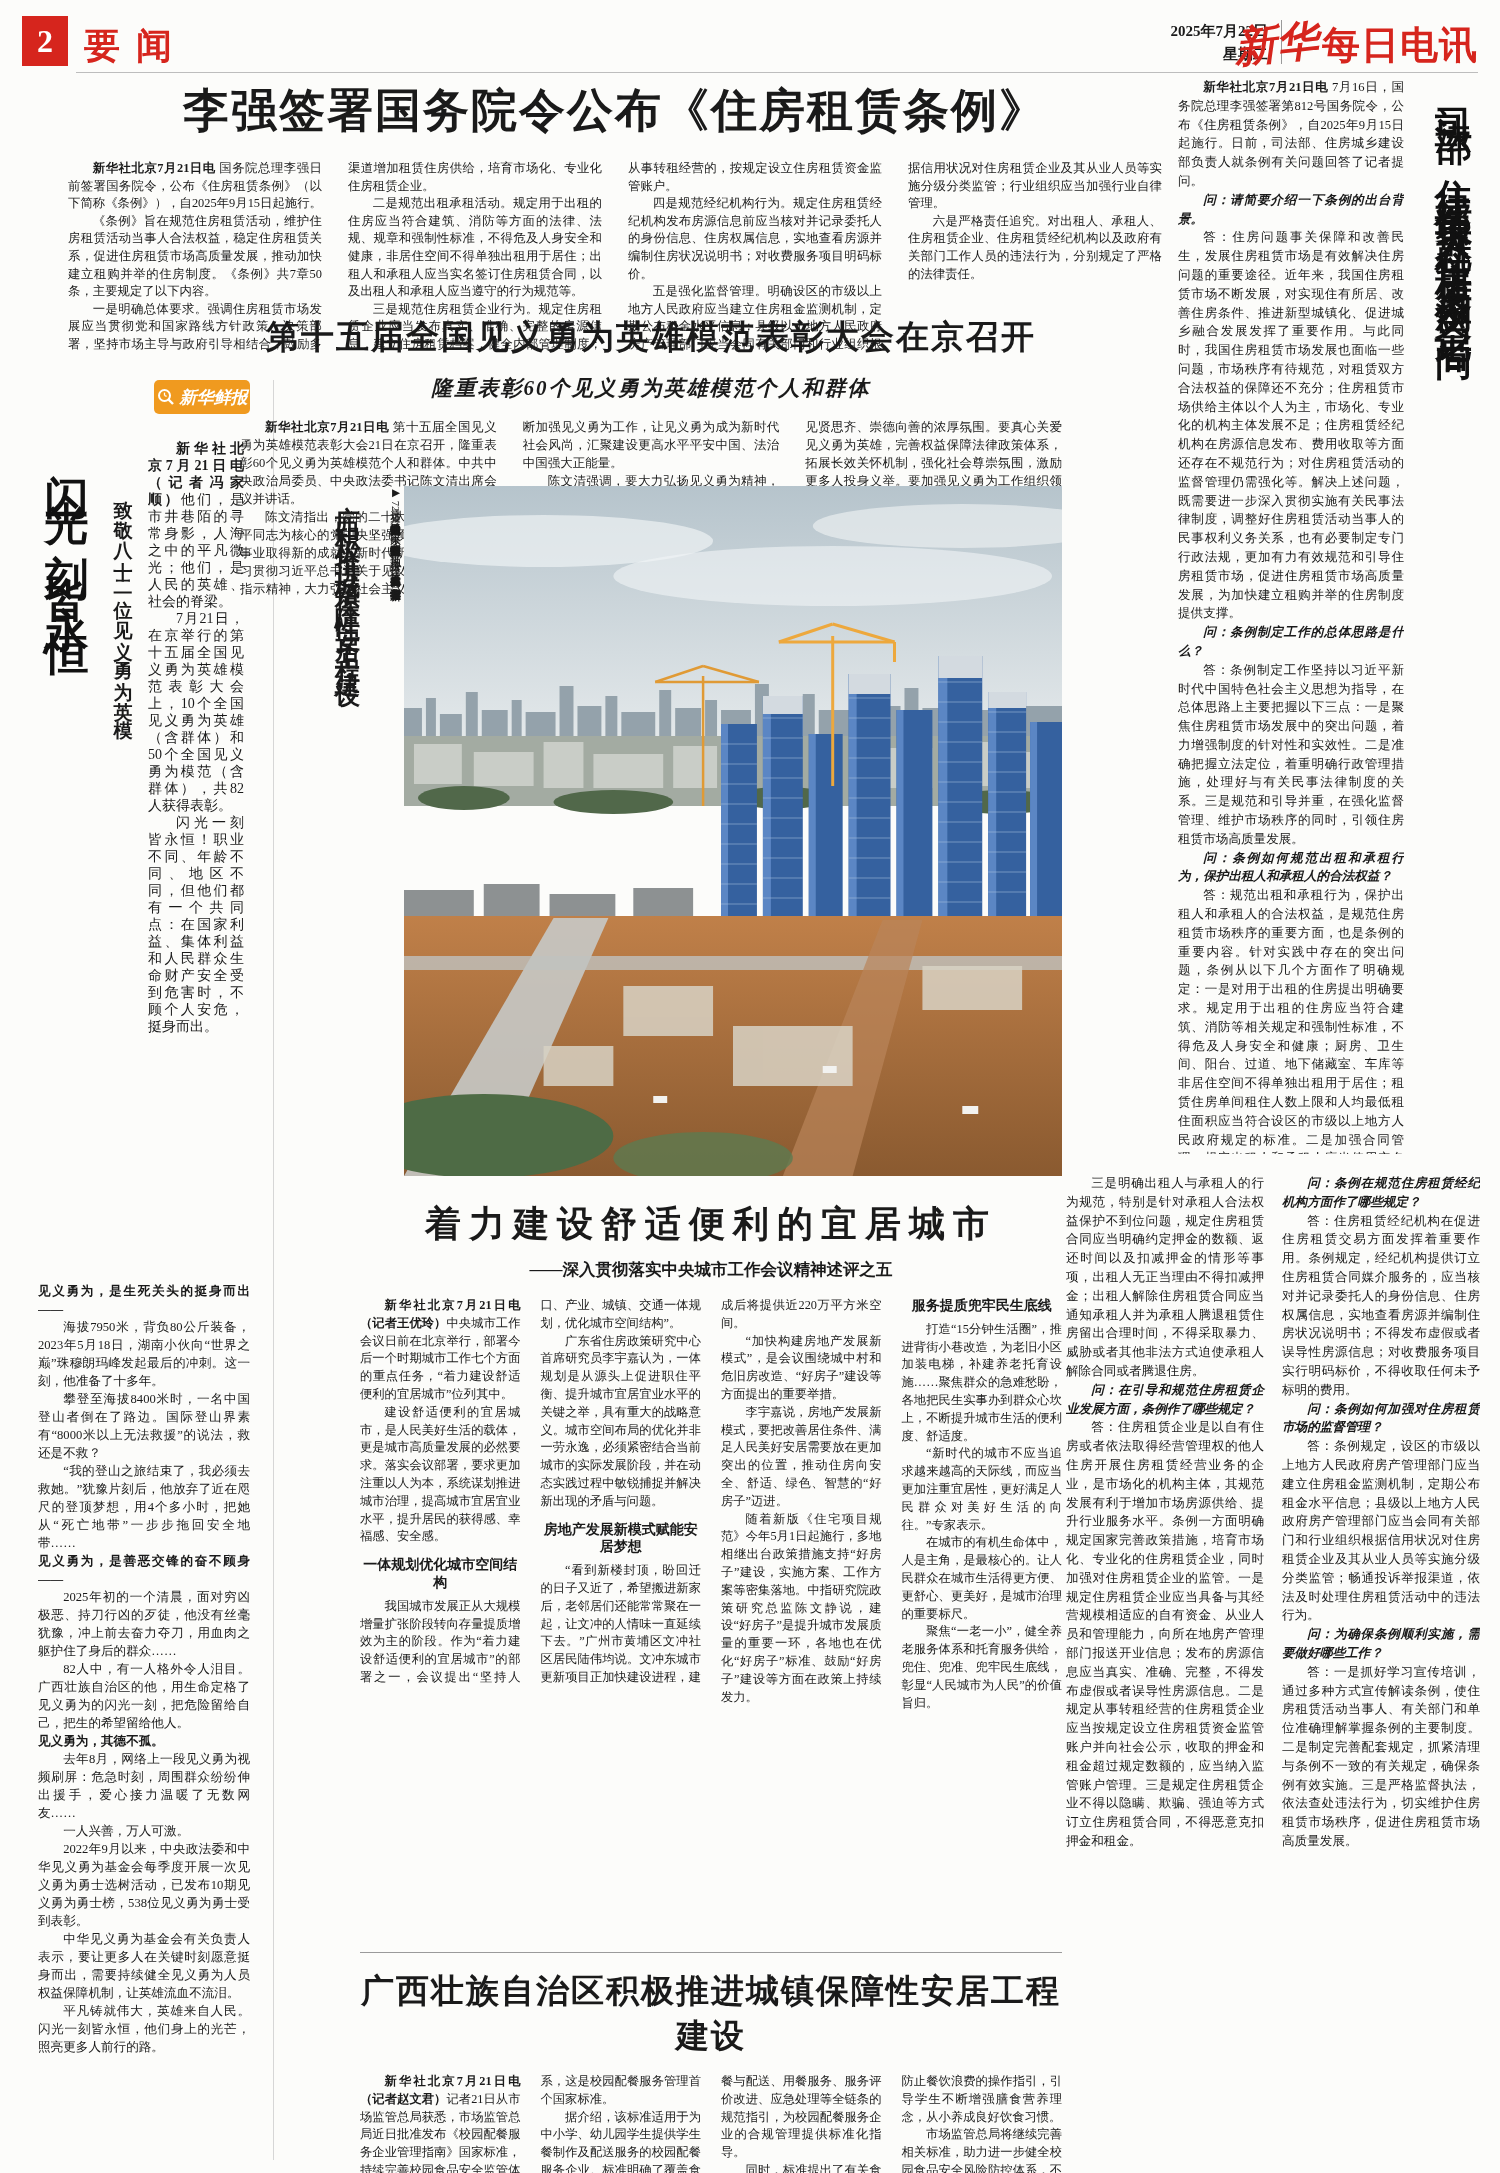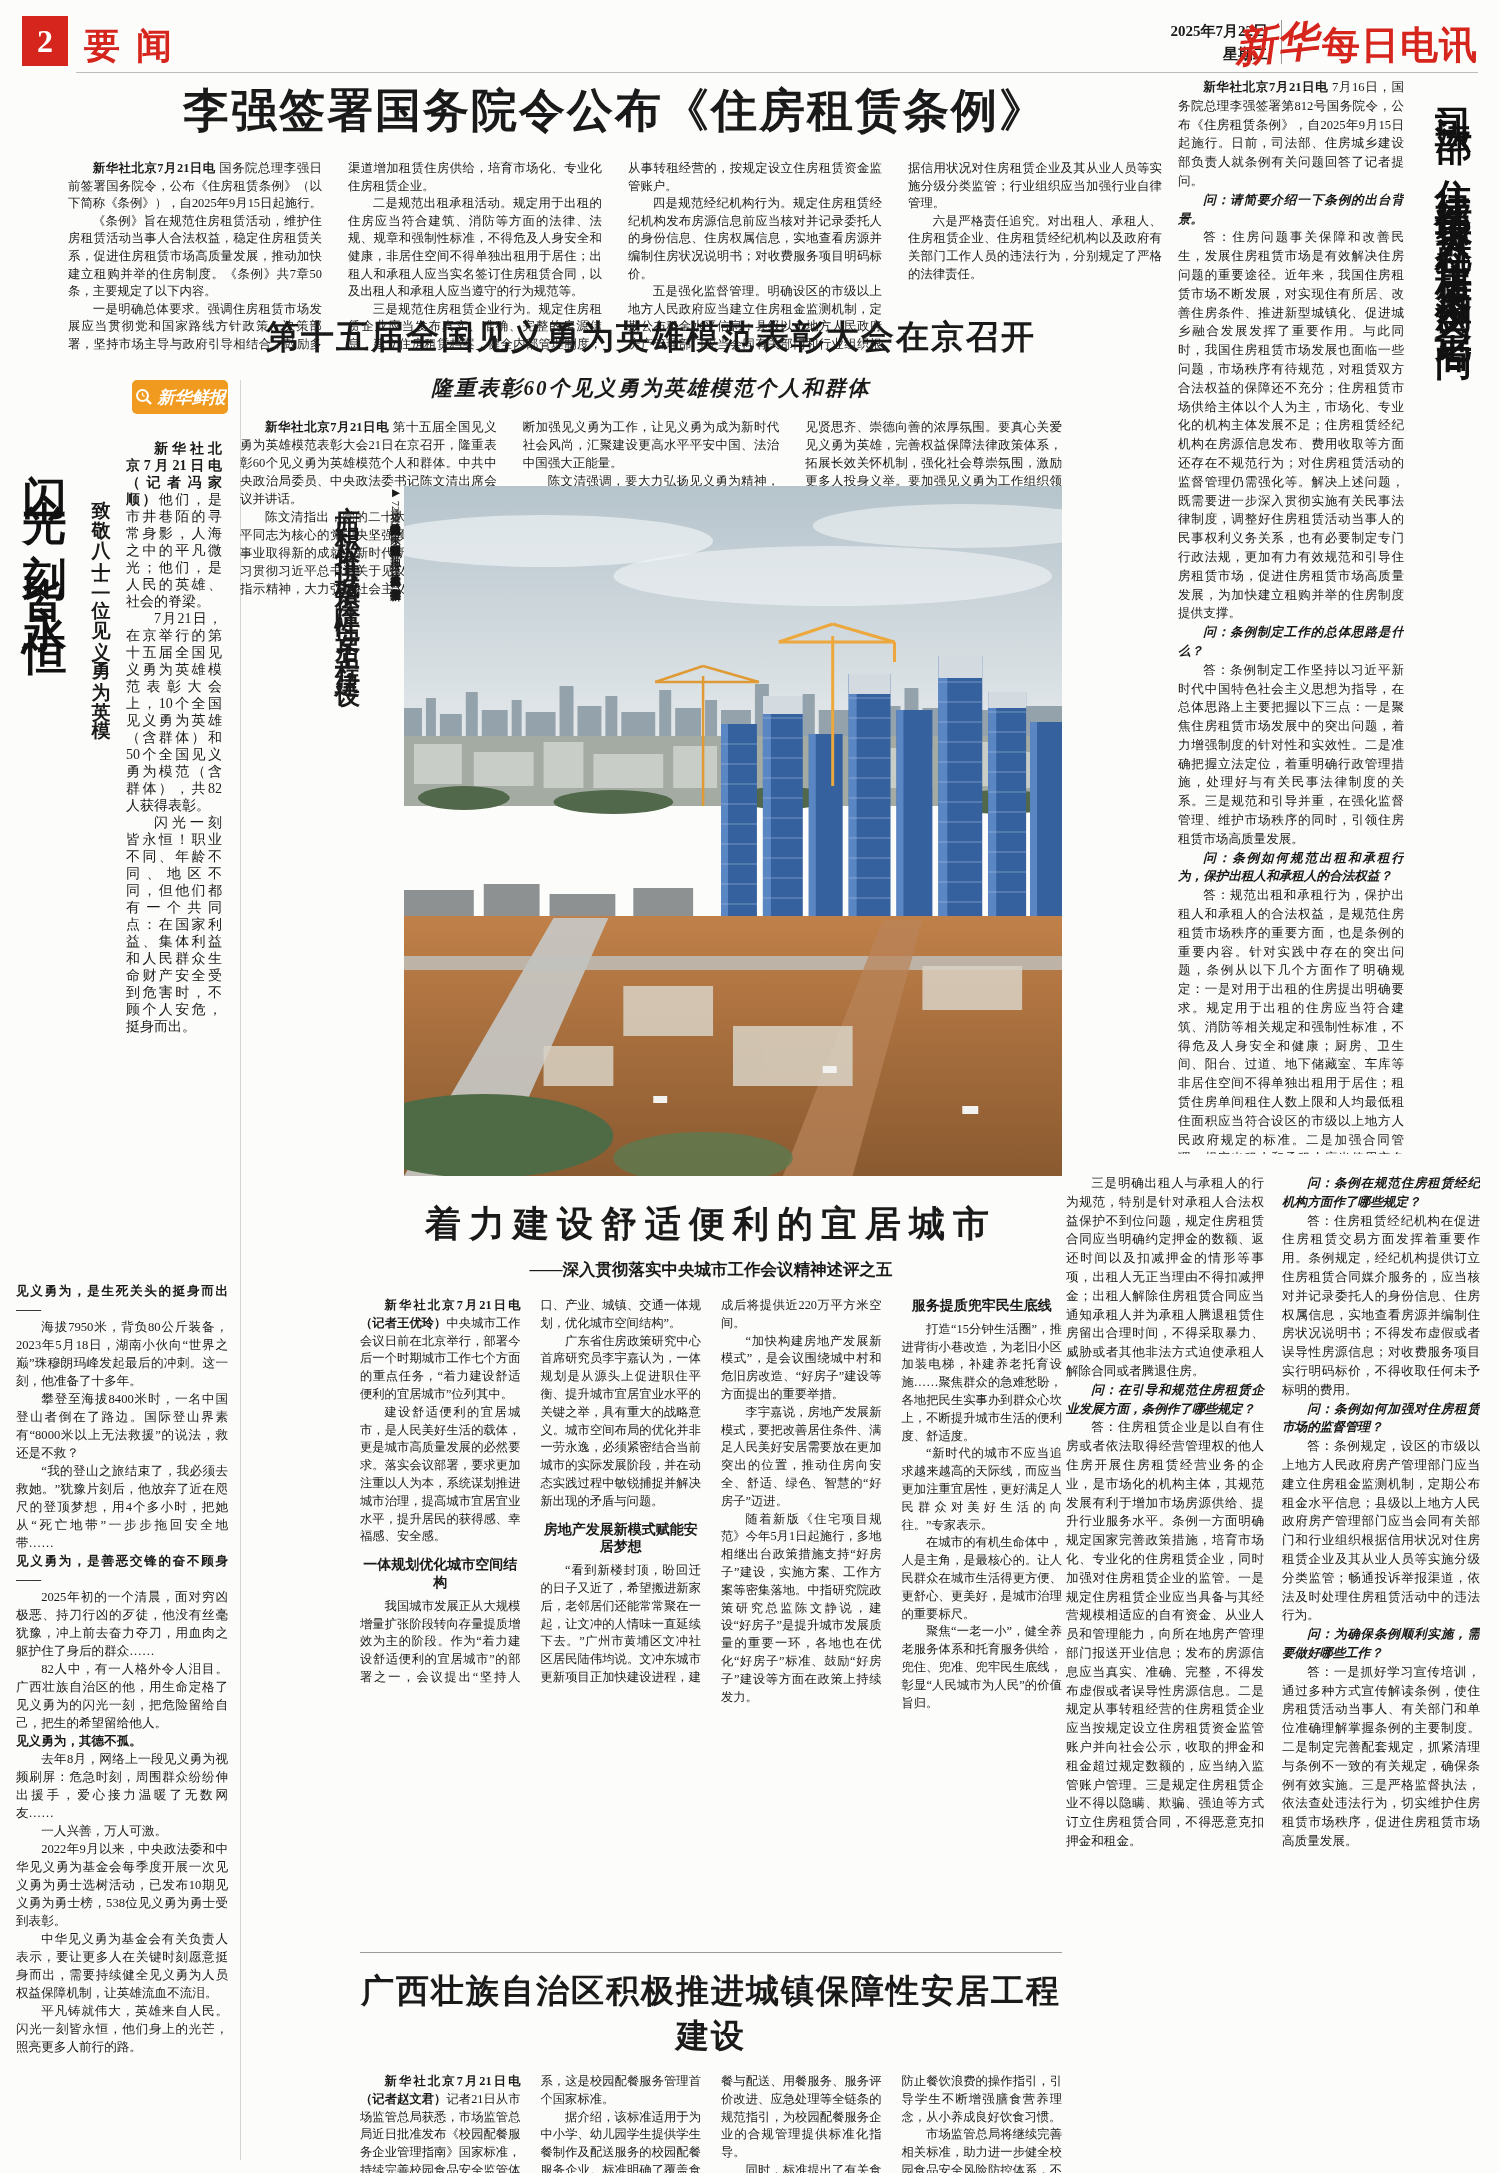--- a/index.html
+++ b/index.html
@@ -21,21 +21,21 @@
   .col p b{font-weight:700;}
   .col p.k-h{font-weight:700;text-indent:2em;}
   .col p.k-sh{font-weight:700;text-align:center;text-indent:0;margin:10px 0 6px;}
   .col p.k-q{font-weight:700;font-style:italic;}
   
   .lead{position:absolute;left:68px;top:80px;width:1094px;}
   .lead h1{margin:0;font-size:46px;font-weight:900;text-align:center;letter-spacing:2px;}
   .lead .col{margin-top:18px;height:246px;column-count:4;column-gap:26px;
              font-size:12.4px;line-height:17.6px;overflow:hidden;}
   
-  .flash{position:absolute;left:16px;top:380px;width:212px;height:1780px;border-right:1px solid #d6d6d6;padding-right:12px;}
+  .flash{position:absolute;left:38px;top:380px;width:212px;height:1780px;border-right:1px solid #d6d6d6;padding-right:23px;}
   .badge{margin-left:auto;width:96px;height:34px;background:#f09a1f;border-radius:5px;color:#fff;
          display:flex;align-items:center;justify-content:center;gap:5px;
          font-family:"Liberation Sans","DejaVu Sans",sans-serif;font-weight:700;font-size:17px;font-style:italic;}
   .badge svg{flex:0 0 auto;}
   .flash-top{display:flex;margin-top:26px;}
   .flash-vtitle{writing-mode:vertical-rl;font-size:44px;font-weight:900;letter-spacing:26px;height:760px;width:58px;color:#111;}
   .flash-vsub{writing-mode:vertical-rl;font-size:19px;font-weight:700;letter-spacing:20px;height:640px;width:40px;margin-top:46px;}
   .flash-intro{width:96px;margin-left:12px;font-size:14px;line-height:17px;height:826px;overflow:hidden;}
   .flash-body{margin-top:16px;font-size:12.6px;line-height:18px;height:900px;overflow:hidden;}
   .flash .col p.k-h{text-indent:0;}

